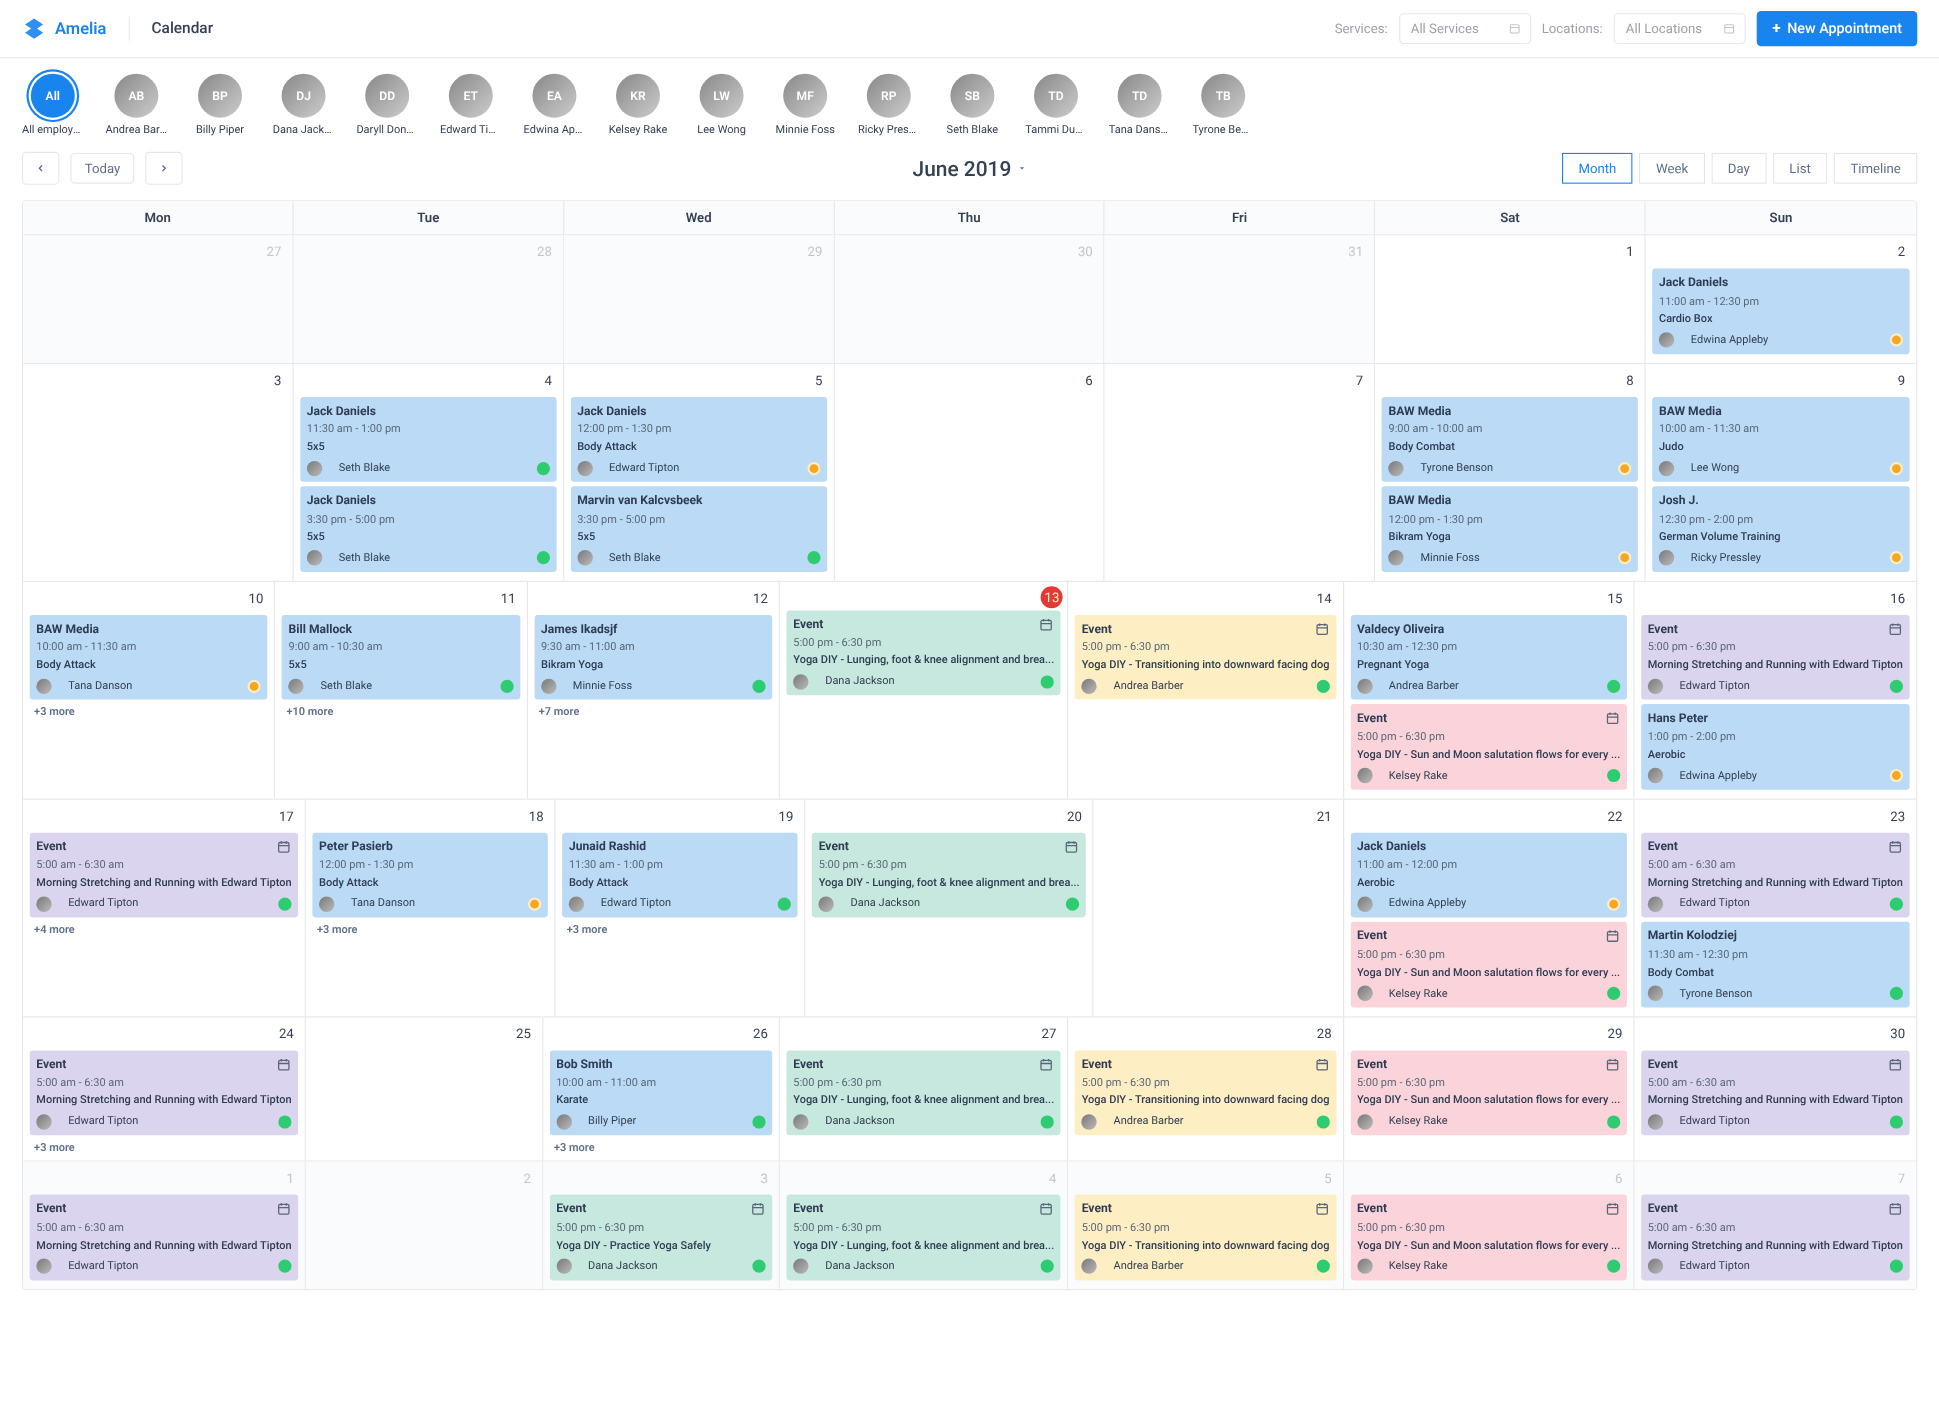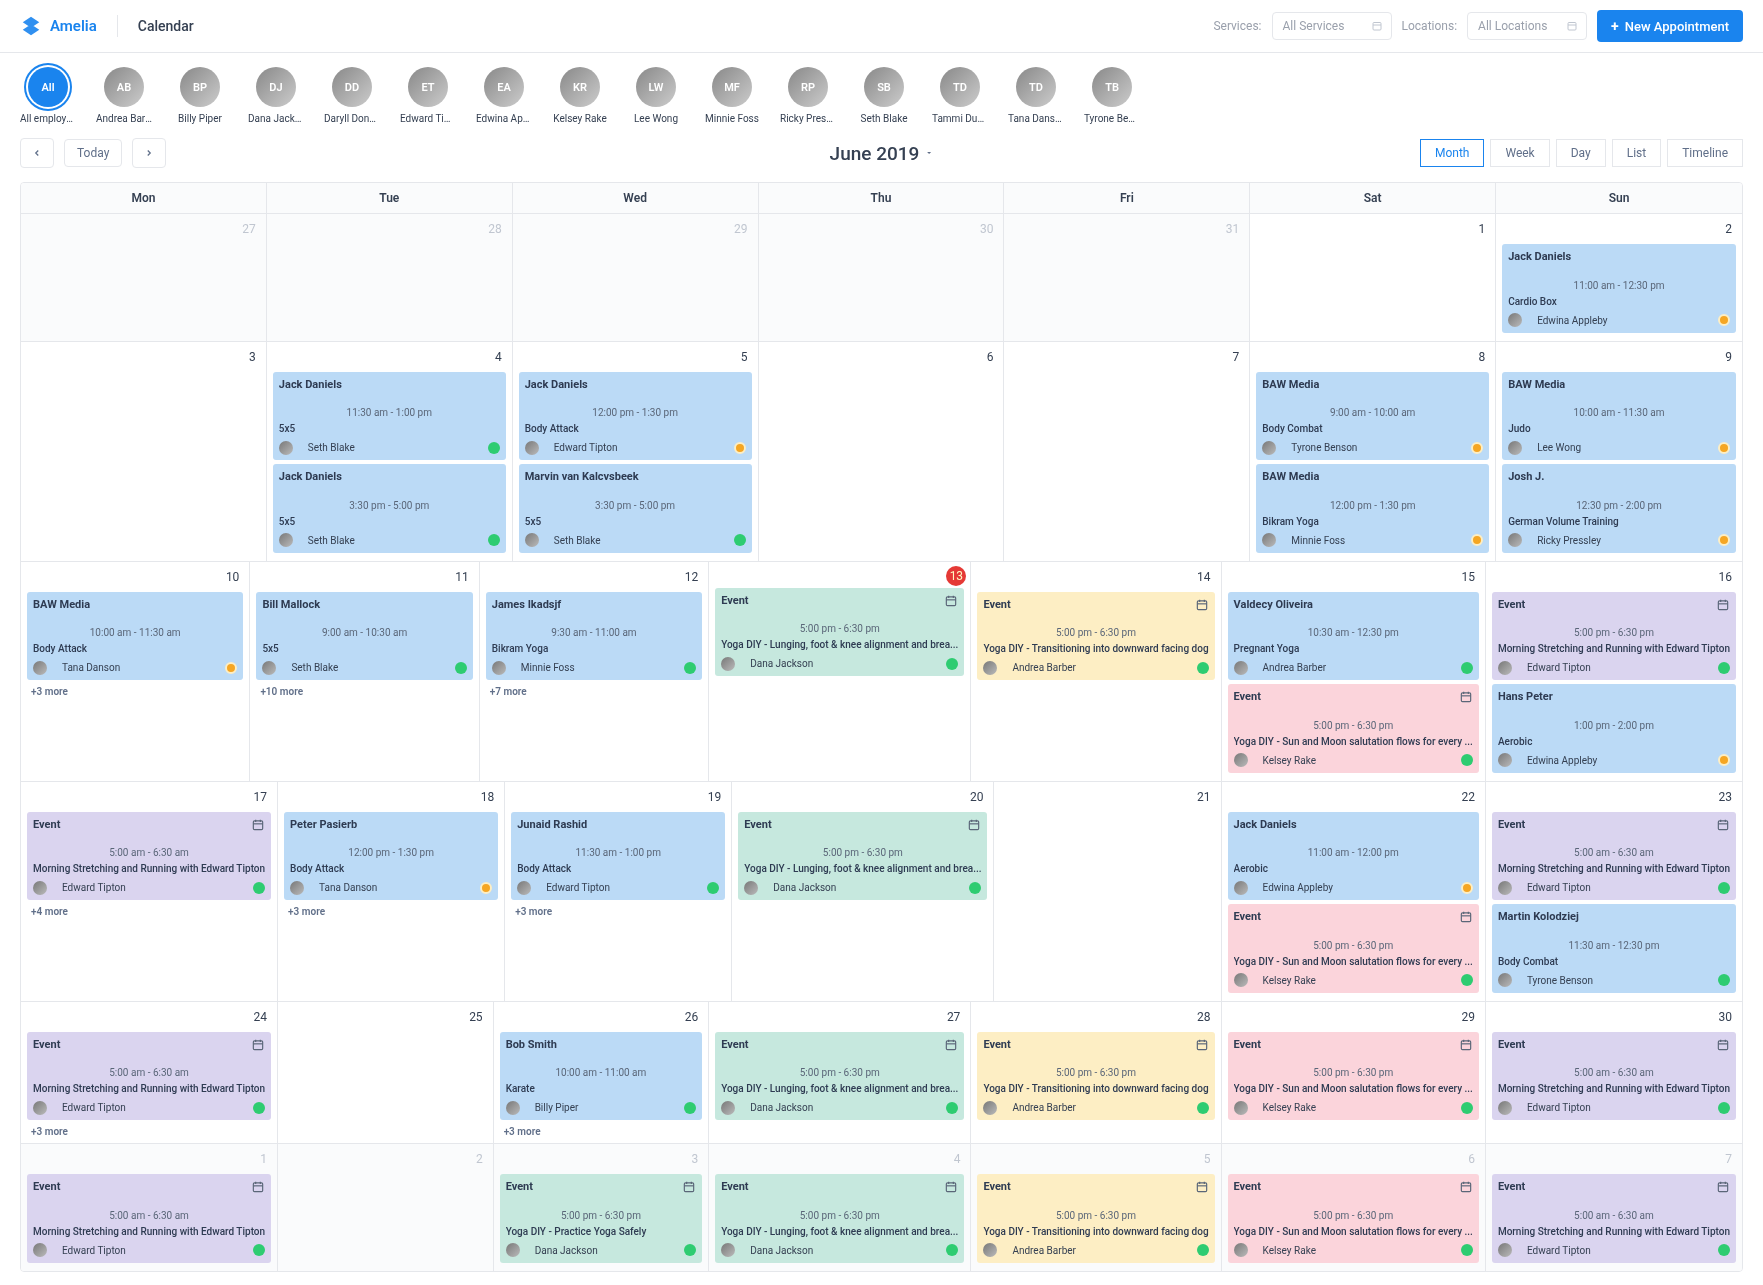--- a/index.html
+++ b/index.html
@@ -38,21 +38,21 @@
 .day-num { text-align:right; padding:4px 6px 6px 0; font-size:12px; color:#354052; }
 .day-num.outside { color:#c0c6d0; }
 .day-num.today { display:inline-block; float:right; background:#e53935; color:#fef9c3; border-radius:50%; width:20px; height:20px; line-height:20px; text-align:center; padding:0; }
 .appt { border-radius:3px; padding:5px 6px; margin:2px 2px 4px 2px; font-size:10px; line-height:1.5; position:relative; cursor:pointer; }
 .appt.blue { background:#bbdaf6; }
 .appt.teal { background:#c6e8de; }
 .appt.yellow { background:#fdeec4; }
 .appt.pink { background:#fbd4db; }
 .appt.purple { background:#dad4ef; }
 .appt-title { font-weight:700; font-size:11px; color:#2e3b52; display:flex; align-items:center; justify-content:space-between; }
-.appt-time { color:#5a6678; margin-top:12px;text-align:center; }
+.appt-time { color:#5a6678; margin-top:1px; }
 .appt-service { color:#2e3b52; margin-top:1px; font-weight:500; overflow:hidden; text-overflow:ellipsis; white-space:nowrap; }
 .appt-emp { display:flex; align-items:center; gap:5px; margin-top:4px; justify-content:space-between; }
 .appt-emp-left { display:flex; align-items:center; gap:15px; }
 .mini-avatar { width:14px; height:14px; border-radius:50%; background:linear-gradient(135deg,#777,#bbb); }
 .status-dot { width:12px; height:12px; border-radius:50%; }
 .status-dot.approved { background:#2ecc71; }
 .status-dot.pending { background:#f5a623; border:2px solid #fdeec4; }
 .cal-icon { width:14px; height:14px; }
 .more-link { font-size:10px; color:#606f89; padding:2px 6px; cursor:pointer; font-weight:600; }
 .toolbar-wrap { position:relative; }

